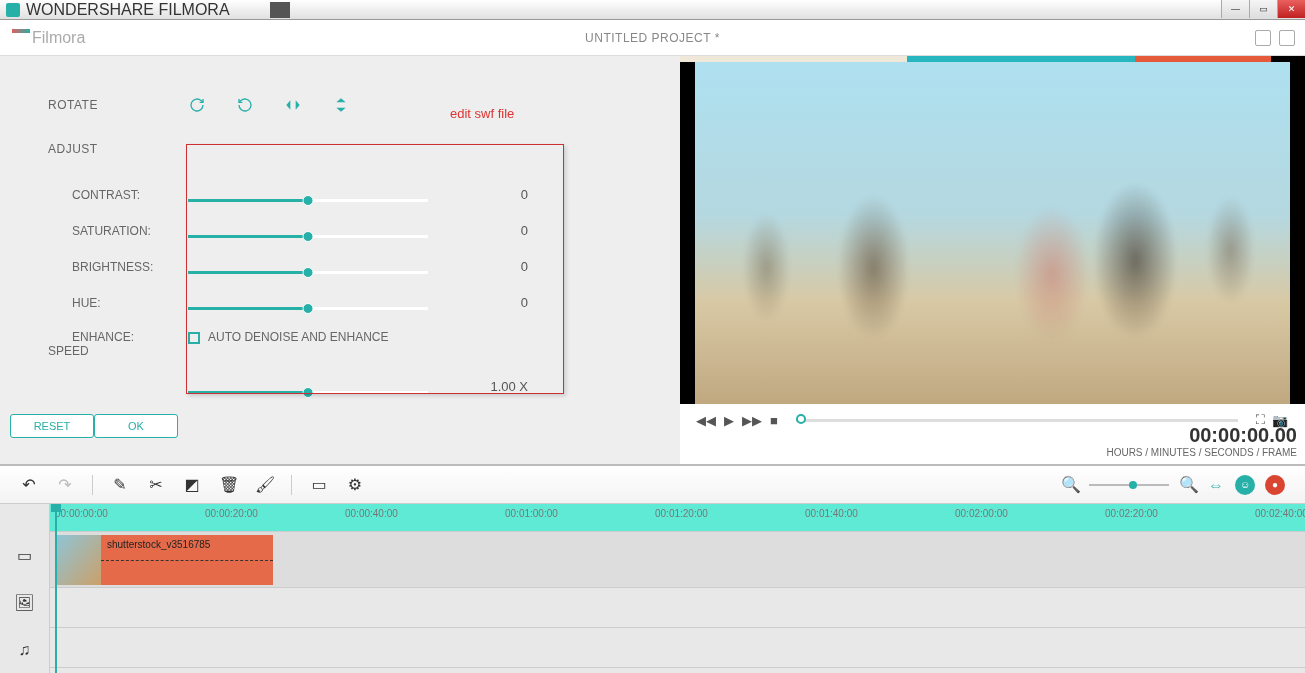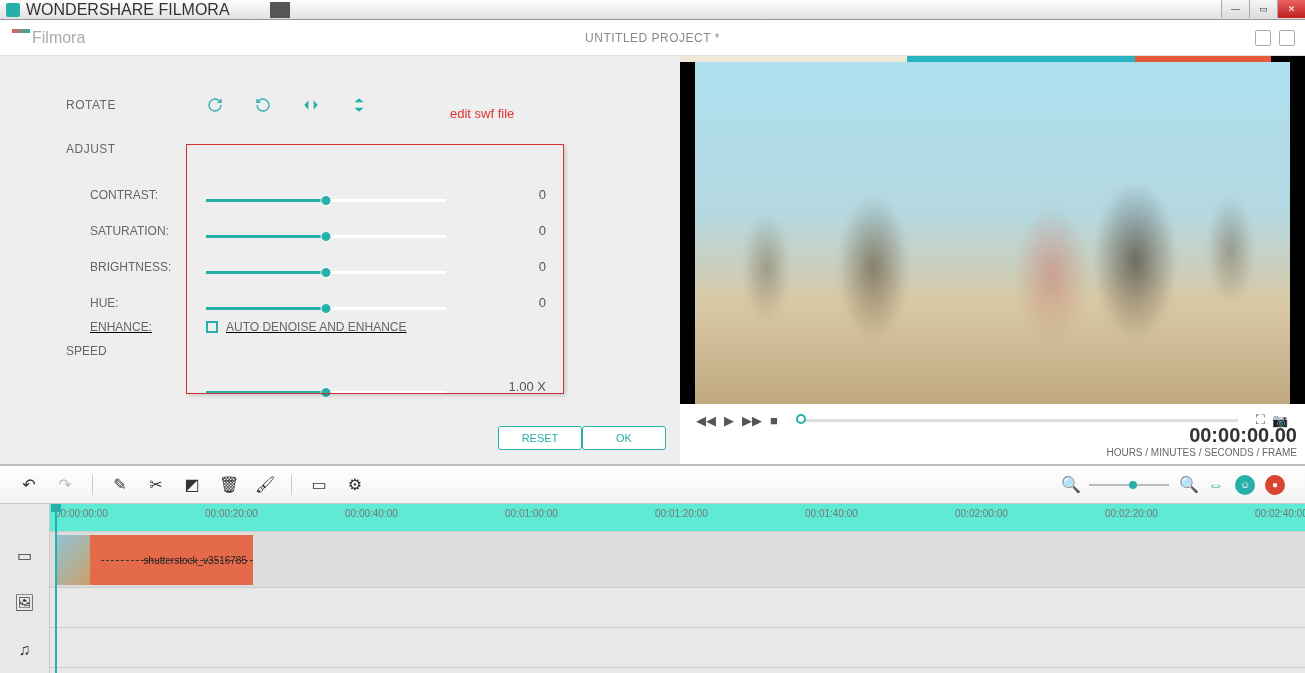--- a/index.html
+++ b/index.html
@@ -21,43 +21,43 @@
 .proj-title { position:absolute; left:50%; transform:translateX(-50%); color:#888; font-size:12px; letter-spacing:.5px; }
 .hdr-icons { position:absolute; right:10px; display:flex; gap:8px; }
 .hdr-icons span { width:16px; height:16px; border:1px solid #aaa; border-radius:2px; }
 
 
 .main { display:flex; height:408px; }
 .left-panel { width:680px; background:#eeeeee; position:relative; padding:0px 0 0 0; }
 .right-panel { flex:1; background:#fff; display:flex; flex-direction:column; }
 
 
-.edit-area { padding:40px 30px 0 66px; position:relative; }
+.edit-area { padding:40px 30px 0 48px; position:relative; }
 .seclabel { color:#666; font-size:12px; letter-spacing:.5px; }
 .rotate-row { display:flex; align-items:center; margin-bottom:28px; }
 .rotate-row .seclabel { width:140px; }
 .rot-icons { display:flex; gap:30px; }
 .rot-icons span { width:18px; height:18px; color:#26b0a8; display:flex; align-items:center; justify-content:center; cursor:pointer; }
 .edit-annot { position:absolute; left:450px; top:50px; color:#d33; font-size:13px; }
 
 .redbox { position:absolute; left:186px; top:88px; width:378px; height:250px; border:1px solid #cc3030; pointer-events:none; box-shadow:2px 2px 4px rgba(0,0,0,0.15); }
 
 .adjust-block .seclabel { display:block; margin-bottom:10px; }
 .slider-row { display:flex; align-items:flex-end; height:36px; }
 .slider-row .lbl { width:110px; padding-left:24px; color:#666; font-size:12px; }
 .slider-row .slider { width:240px; height:3px; background:linear-gradient(to right,#26b0a8 50%,#fff 50%); position:relative; margin-left:30px;}
 .slider-row .slider .thumb { width:11px; height:11px; border-radius:50%; background:#26b0a8; border:1px solid #fff; position:absolute; left:50%; top:-4px; transform:translateX(-50%); }
 .slider-row .val { width:80px; text-align:right; color:#555; font-size:13px; margin-left:20px;}
-.enhance-row { display:flex; align-items:center; height:34px;text-decoration:underline; }
+.enhance-row { display:flex; align-items:flex-end; height:34px; }
 .enhance-row .lbl { width:110px; padding-left:24px; color:#666; font-size:12px;}
 .chk { width:12px; height:12px; border:2px solid #26b0a8; margin-left:30px; margin-right:8px; }
 .chk-lbl { color:#666; font-size:12px; }
 .speed-label { color:#666; font-size:12px; margin-top:4px;}
 
-.panel-btns { position:absolute; bottom:14px; left:0; width:100%; display:flex; justify-content:flex-end; padding:0 14px 0 10px;margin-top:28px; }
+.panel-btns { position:absolute; bottom:26px; left:0; width:100%; display:flex; justify-content:flex-start; padding:0 14px 0 10px;margin-top:28px; }
 .panel-btn { width:84px; height:24px; border:1px solid #26b0a8; background:#fff; color:#26b0a8; font-size:11px; border-radius:3px; display:flex; align-items:center; justify-content:center; cursor:pointer; }
 
 
 .colorbar { height:6px; display:flex; }
 .colorbar div:nth-child(1){flex:2;background:#efe7d8;}
 .colorbar div:nth-child(2){flex:2;background:#27b5c0;}
 .colorbar div:nth-child(3){flex:1.2;background:#e45a3a;}
 .colorbar div:nth-child(4){flex:.3;background:#000;}
 .preview-img { flex:1; margin:0 0; background:#000; display:flex; }
 .preview-img .scene { flex:1; background:linear-gradient(180deg,#aee0f0 0%,#b5d8e0 45%,#d8c9a5 70%,#c0a880 100%); position:relative; margin:0 15px; overflow:hidden;}
@@ -93,21 +93,21 @@
 
 .timeline { height:169px; background:#e8e8e8; display:flex; }
 .tl-side { width:50px; background:#e8e8e8; display:flex; flex-direction:column; border-right:1px solid #ccc;}
 .tl-side div { height:48px; display:flex; align-items:center; justify-content:center; color:#333; font-size:16px;}
 .tl-body { flex:1; position:relative; }
 .ruler { height:28px; background:#5eead4; position:relative; font-size:10px; color:#777; border-bottom:1px solid #ccc;}
 .ruler .tick { position:absolute; top:4px; }
 .playhead { position:absolute; left:5px; top:0; bottom:0; width:2px; background:#26b0a8; }
 .playhead:before{content:"";position:absolute;top:0;left:-4px;width:10px;height:8px;background:#26b0a8;}
 .track-v { height:56px; background:#ddd; border-bottom:1px solid #ccc; position:relative;}
-.clip { position:absolute; left:5px; top:3px; height:50px; width:198px; background:#e46a4a; display:flex; align-items:center; font-size:10px; color:#222;gap:48px;}
+.clip { position:absolute; left:5px; top:3px; height:50px; width:218px; background:#e46a4a; display:flex; align-items:flex-start; font-size:10px; color:#222;}
 .clip .thumb { width:46px; height:100%; background:linear-gradient(130deg,#8ec5d8,#cba06a); }
 .clip .name { padding:4px 6px; }
 .clip .dash { position:absolute; left:46px; right:0; top:50%; border-top:1px dashed #333; }
 .track-i,.track-a { height:40px; border-bottom:1px solid #ccc; }
 
 svg { width:16px; height:16px; }
 </style>
 </head>
 <body>
 

